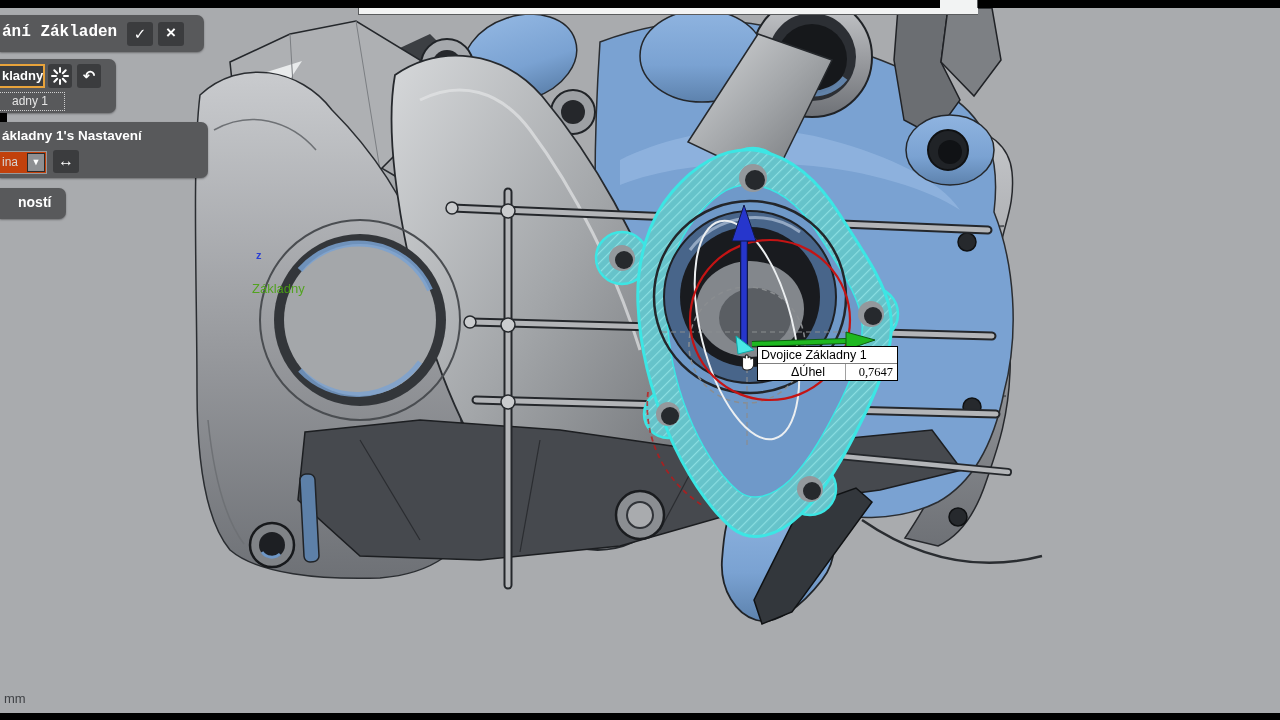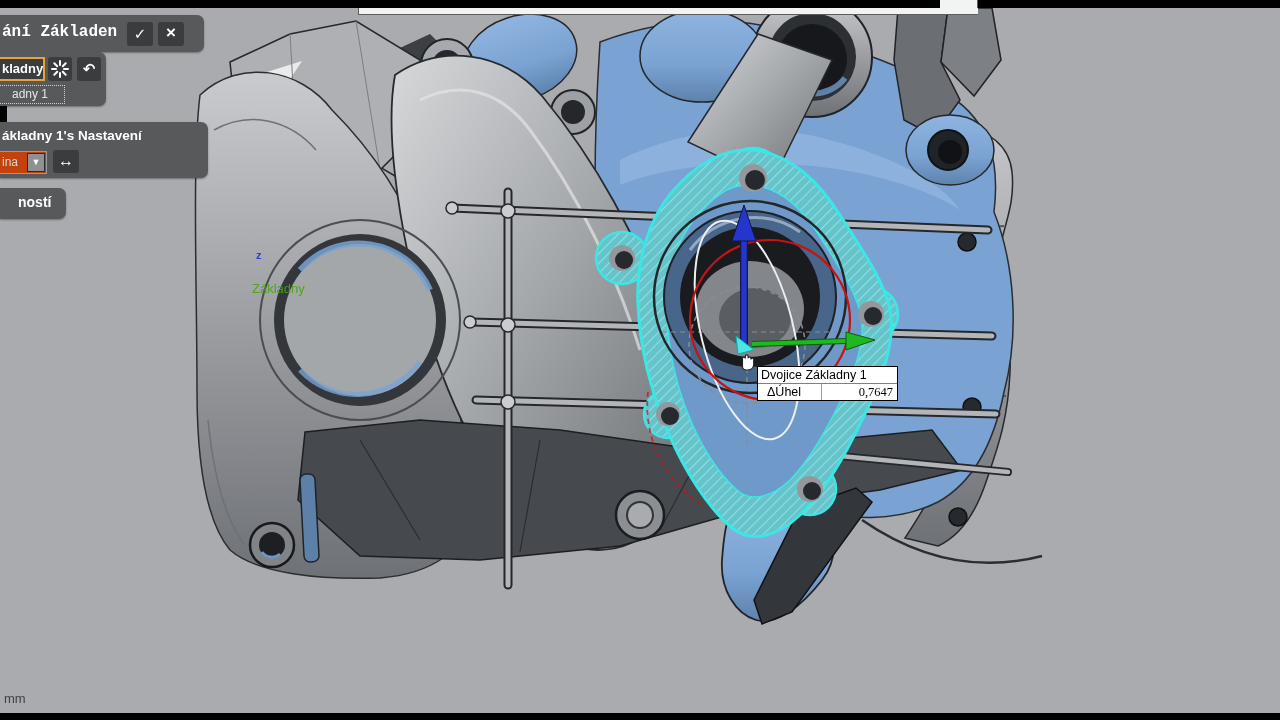--- a/index.html
+++ b/index.html
@@ -28,21 +28,21 @@
   
   .pm{position:absolute;left:0;background:var(--panel-gray);border-radius:0 7px 7px 0;
       box-shadow:0 1px 2px rgba(0,0,0,.35);z-index:50;color:#fff;}
   #pm-header{top:15px;width:204px;height:37px;}
   #pm-header .title{position:absolute;left:2px;top:8px;font-size:16px;font-weight:bold;white-space:nowrap;font-family:Liberation Mono, monospace;}
   .sq-btn{position:absolute;top:7px;width:26px;height:24px;background:var(--btn-dark);
           border-radius:3px;color:#fff;text-align:center;line-height:24px;font-size:15px;font-weight:bold;}
   #btn-ok{left:127px;}
   #btn-cancel{left:158px;font-size:17px;line-height:22px;}
 
-  #pm-selection{top:52px;width:106px;height:54px;}
+  #pm-selection{top:59px;width:116px;height:54px;}
   #sel-field{position:absolute;left:0;top:5px;width:41px;height:20px;background:var(--btn-dark);
              border:2px solid var(--sel-yellow);border-left:none;color:#fff;font-weight:bold;
              font-size:13px;line-height:20px;padding-left:2px;overflow:hidden;white-space:nowrap;}
   #btn-burst{left:48px;top:5px;width:24px;height:24px;}
   #btn-undo{left:77px;top:5px;width:24px;height:24px;font-size:15px;line-height:23px;}
   #sel-item{position:absolute;left:0;top:33px;width:52px;height:17px;border:1px dotted #cfcfcf;border-left:none;
             font-size:12px;color:#e5e5e5;line-height:17px;padding-left:12px;white-space:nowrap;overflow:hidden;}
 
   #pm-settings{top:122px;width:208px;height:56px;}
   #pm-settings .title{position:absolute;left:2px;top:6px;font-size:13.5px;font-weight:bold;white-space:nowrap;}
@@ -56,23 +56,23 @@
   #pm-section{top:188px;width:66px;height:31px;}
   #pm-section .title{position:absolute;left:18px;top:6px;font-size:14px;font-weight:bold;white-space:nowrap;}
 
   
   #origin-label{position:absolute;left:252px;top:281px;font-size:13px;color:#4aa312;opacity:.9;z-index:20;}
   #axis-z{position:absolute;left:256px;top:249px;font-size:11px;color:#2a3fd4;font-weight:bold;z-index:20;}
   #unit-label{position:absolute;left:4px;top:691px;font-size:13px;color:#3f4145;z-index:45;}
 
   
   #tooltip{position:absolute;left:757px;top:346px;width:139px;background:#fff;border:1px solid #000;
-           z-index:60;font-size:12.5px;color:#000;margin-top:20px;}
+           z-index:60;font-size:12.5px;color:#000;}
   #tooltip .tt-title{height:16px;line-height:16px;padding:0 3px;border-bottom:1px solid #808080;white-space:nowrap;}
-  #tooltip .tt-row{display:flex;height:16px;line-height:16px;}
+  #tooltip .tt-row{display:flex;height:16px;line-height:16px;padding-left:24px;}
   #tooltip .tt-label{width:54px;padding-left:9px;border-right:1px solid #a0a0a0;white-space:nowrap;}
   #tooltip .tt-value{flex:1;text-align:right;padding-right:4px;font-family:Liberation Serif, serif;}
 
   #cursor{position:absolute;left:736px;top:348px;z-index:70;}
   .blue-face{fill:var(--sel-blue);}
 </style>
 </head>
 <body>
 
 <div id="stage">

